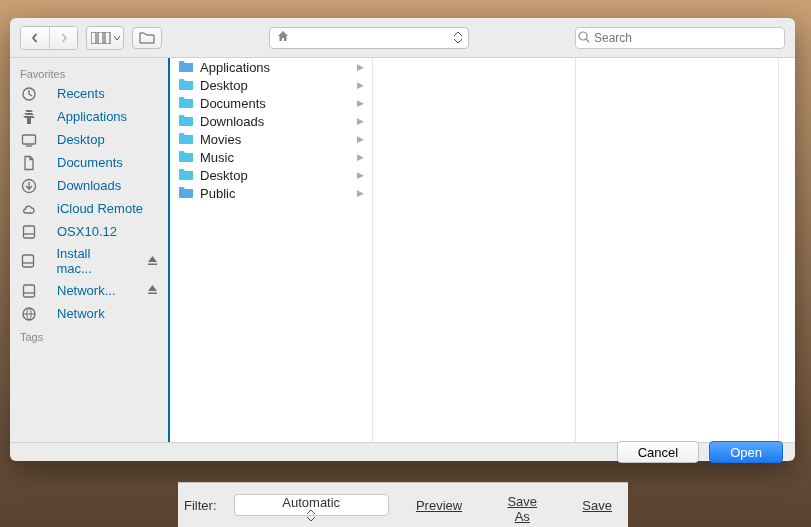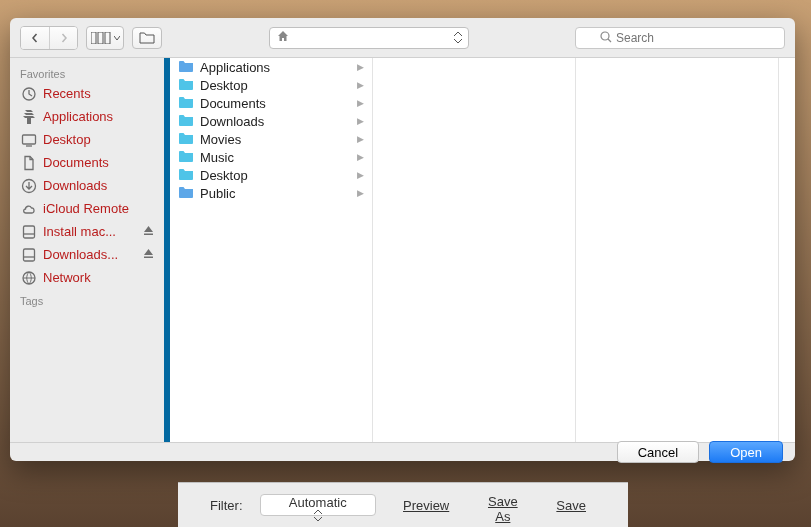--- a/index.html
+++ b/index.html
@@ -11,41 +11,41 @@
     .nav-btn + .nav-btn { border-left: 1px solid #d0d0d0; }
     .nav-btn svg { width: 10px; height: 10px; }
     .view-group { display: flex; border: 1px solid #c0c0c0; border-radius: 4px; background: linear-gradient(#fdfdfd,#f0f0f0); }
     .view-btn { width: 36px; height: 22px; display: flex; align-items: center; justify-content: center; cursor: pointer; }
     .action-btn { width: 30px; height: 22px; border: 1px solid #c0c0c0; border-radius: 4px; background: linear-gradient(#fdfdfd,#f0f0f0); display: flex; align-items: center; justify-content: center; cursor: pointer; }
     .path-select { margin-left: auto; margin-right: auto; width: 200px; height: 22px; border: 1px solid #c0c0c0; border-radius: 4px; background: #fff; display: flex; align-items: center; padding: 0 6px; gap: 5px; cursor: pointer; }
     .path-select .home-icon svg { width: 14px; height: 14px; }
     .path-label { font-size: 13px; color: #fff; flex: 1; text-shadow: 0 0 4px rgba(255,255,255,0.9); }
     .path-arrows { display: flex; flex-direction: column; gap: 1px; }
     .path-arrows svg { width: 8px; height: 5px; }
-    .search { width: 210px; height: 22px; border: 1px solid #c8c8c8; border-radius: 4px; background: #fff; display: flex; align-items: center; padding: 0 24px; gap: 4px; }
+    .search { width: 210px; height: 22px; border: 1px solid #c8c8c8; border-radius: 4px; background: #fff; display: flex; align-items: center; padding: 0 2px; gap: 4px; }
     .search svg { width: 12px; height: 12px; fill: #8a8a8a; }
     .search input { border: none; outline: none; font-size: 12px; flex: 1; background: transparent; }
     .body { flex: 1; display: flex; overflow: hidden; }
-    .sidebar { width: 160px; background: #ececec; border-right: 6px solid #0369a1; overflow-y: auto; padding: 4px 0; position: relative; }
+    .sidebar { width: 160px; background: #ececec; border-right: 2px solid #0369a1; overflow-y: auto; padding: 4px 0; position: relative; }
     .sidebar::-webkit-scrollbar { width: 7px; }
     .sidebar::-webkit-scrollbar-thumb { background: #b8b8b8; border-radius: 4px; }
     .section-header { font-size: 11px; color: #888; padding: 6px 10px 2px; }
-    .sidebar-item { display: flex; align-items: center; gap: 6px; padding: 3px 10px; font-size: 13px; color: #b91c1c; cursor: pointer; }
+    .sidebar-item { display: flex; align-items: center; gap: 20px; padding: 3px 10px; font-size: 13px; color: #0369a1; cursor: pointer; }
     .sidebar-item .icon { width: 17px; height: 17px; display: flex; align-items: center; justify-content: center; }
     .sidebar-item .icon svg { width: 16px; height: 16px; }
     .sidebar-item .eject { margin-left: auto; }
     .columns { flex: 1; display: flex; background: #fff; }
     .column { width: 203px; border-right: 1px solid #e3e3e3; overflow-y: auto; }
     .col-item { display: flex; align-items: center; gap: 6px; padding: 1px 8px; font-size: 13px; color: #222; cursor: pointer; }
     .col-item .folder-icon { width: 16px; height: 16px; }
     .col-item .arrow { margin-left: auto; color: #aaa; font-size: 9px; }
     .footer { height: 19px; border-top: 1px solid #d0d0d0; display: flex; align-items: center; justify-content: flex-end; padding: 0 12px; gap: 10px; }
     .btn { height: 22px; padding: 0 20px; border-radius: 4px; font-size: 13px; border: 1px solid #c0c0c0; background: linear-gradient(#fff,#f0f0f0); cursor: pointer; }
     .btn-primary { background: linear-gradient(#5aa7ff,#1c7af5); color: #fff; border-color: #1a6fe0; }
-    .bottom-panel { position: absolute; left: 178px; bottom: 0; width: 450px; height: 45px; background: #ececec; border-top: 1px solid #c0c0c0; display: flex; align-items: center; gap: 17px; padding: 0 32px; font-size: 13px; color: #333; justify-content: flex-end; }
+    .bottom-panel { position: absolute; left: 178px; bottom: 0; width: 450px; height: 45px; background: #ececec; border-top: 1px solid #c0c0c0; display: flex; align-items: center; gap: 17px; padding: 0 6px; font-size: 13px; color: #333; justify-content: flex-end; }
     .filter-select { width: 160px; height: 22px; border: 1px solid #c8c8c8; border-radius: 4px; background: #fff; display: flex; align-items: center; padding: 0 8px; cursor: pointer; flex-direction: column; }
     .filter-select span { flex: 1; }
     .plain-btn { height: 22px; padding: 0 10px; font-size: 13px; color: #333; background: transparent; border: none; cursor: pointer; text-decoration: underline; }
   </style>
 </head>
 <body>
 
 <div class="dialog">
   <div class="toolbar">
     <div class="nav-group">
@@ -160,33 +160,42 @@
           </span>
           <span>iCloud Remote</span>
         </div>
         <div class="sidebar-item">
           <span class="icon">
             <svg viewBox="0 0 16 16">
               <rect x="2.5" y="2" width="11" height="12" rx="1.5" stroke="#6f6f6f" fill="none" stroke-width="1.3"></rect>
               <line x1="2.5" y1="10" x2="13.5" y2="10" stroke="#6f6f6f" stroke-width="1.3"></line>
             </svg>
           </span>
+          <span>OSX10.12</span>
+        </div>
+        <div class="sidebar-item">
+          <span class="icon">
+            <svg viewBox="0 0 16 16">
+              <rect x="2.5" y="2" width="11" height="12" rx="1.5" stroke="#6f6f6f" fill="none" stroke-width="1.3"></rect>
+              <line x1="2.5" y1="10" x2="13.5" y2="10" stroke="#6f6f6f" stroke-width="1.3"></line>
+            </svg>
+          </span>
           <span>Install mac...</span>
           <span class="eject"><svg width="11" height="11" viewBox="0 0 11 11">
               <path d="M5.5 1 L10 7 L1 7 Z M1 8.5 L10 8.5 L10 10 L1 10 Z" fill="#6f6f6f"></path>
             </svg></span>
         </div>
         <div class="sidebar-item">
           <span class="icon">
             <svg viewBox="0 0 16 16">
               <rect x="2.5" y="2" width="11" height="12" rx="1.5" stroke="#6f6f6f" fill="none" stroke-width="1.3"></rect>
               <line x1="2.5" y1="10" x2="13.5" y2="10" stroke="#6f6f6f" stroke-width="1.3"></line>
             </svg>
           </span>
-          <span>Downloads...</span>
+          <span>Network...</span>
           <span class="eject"><svg width="11" height="11" viewBox="0 0 11 11">
               <path d="M5.5 1 L10 7 L1 7 Z M1 8.5 L10 8.5 L10 10 L1 10 Z" fill="#6f6f6f"></path>
             </svg></span>
         </div>
         <div class="sidebar-item">
           <span class="icon">
             <svg viewBox="0 0 16 16">
               <circle cx="8" cy="8" r="6" stroke="#6f6f6f" fill="none" stroke-width="1.3"></circle>
               <path d="M2 8 L14 8 M8 2 C5 5 5 11 8 14 M8 2 C11 5 11 11 8 14" stroke="#6f6f6f" fill="none" stroke-width="1"></path>
             </svg>

